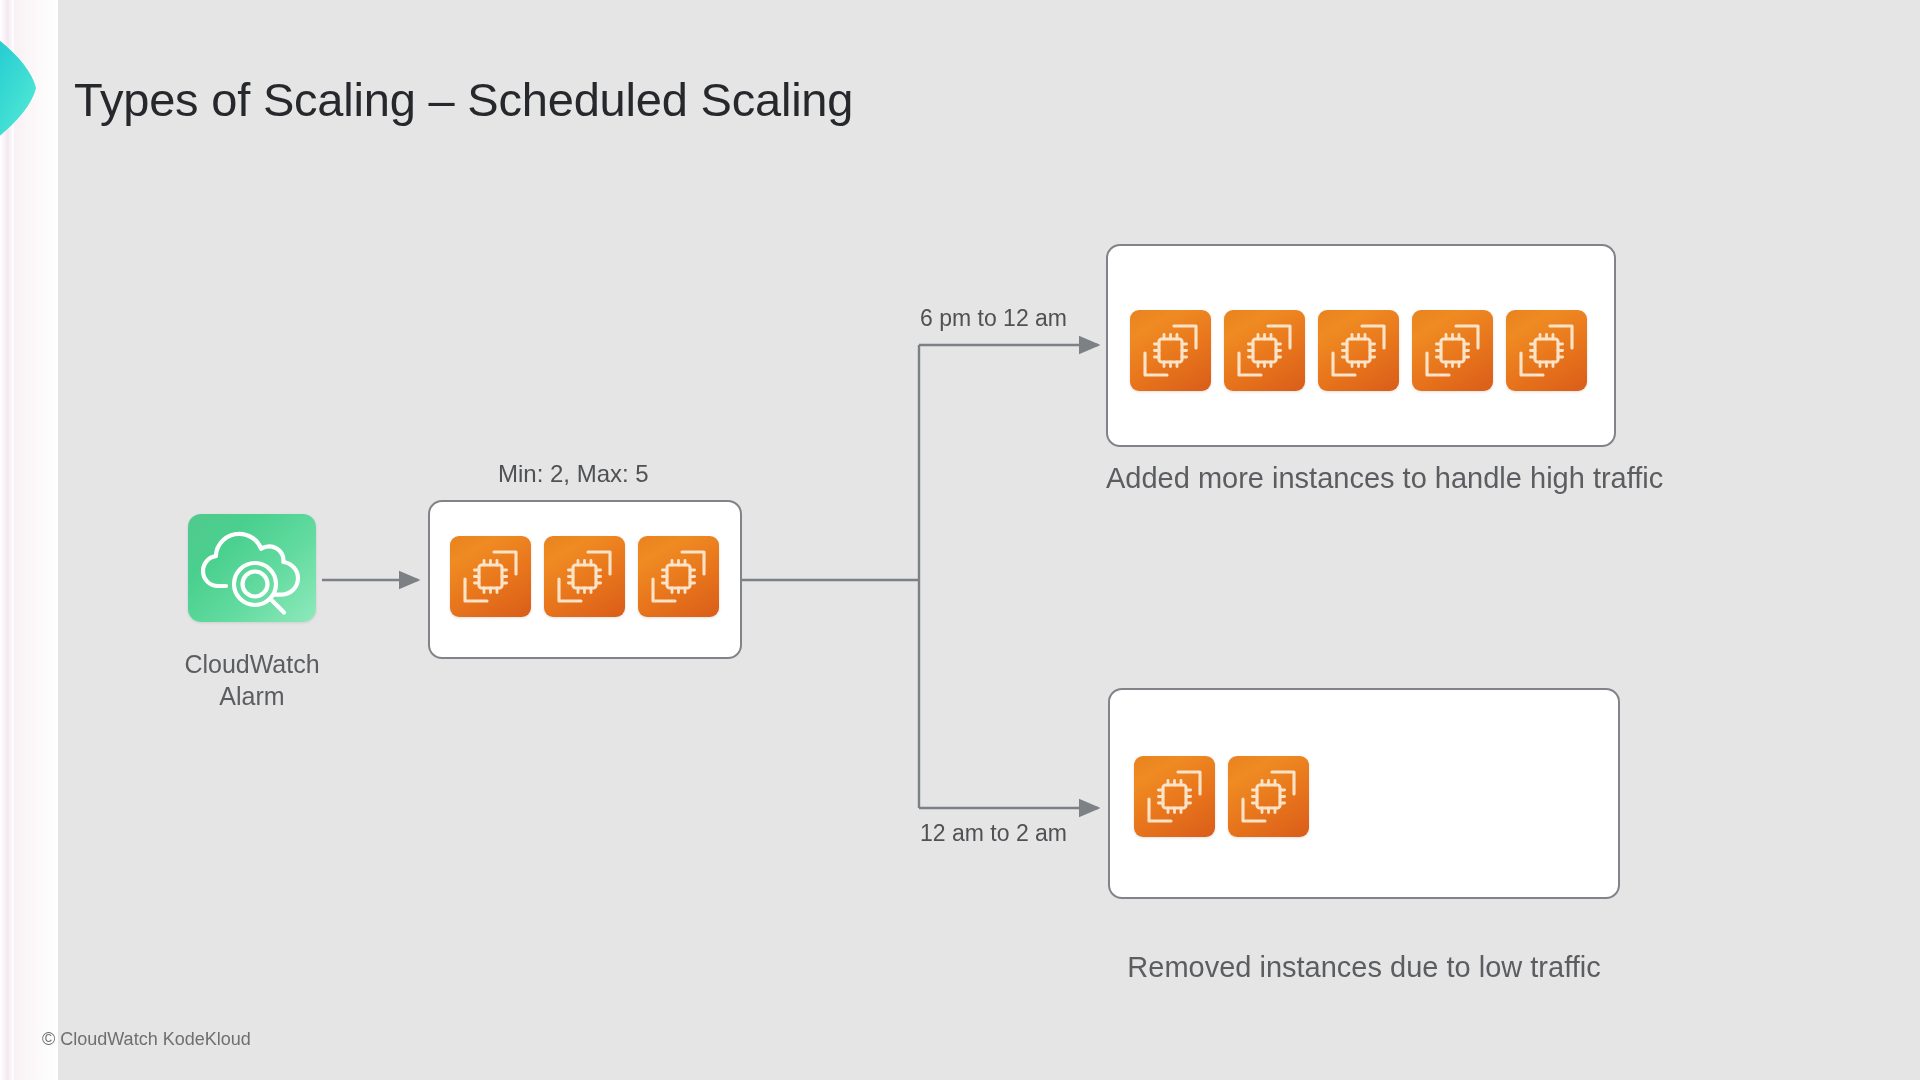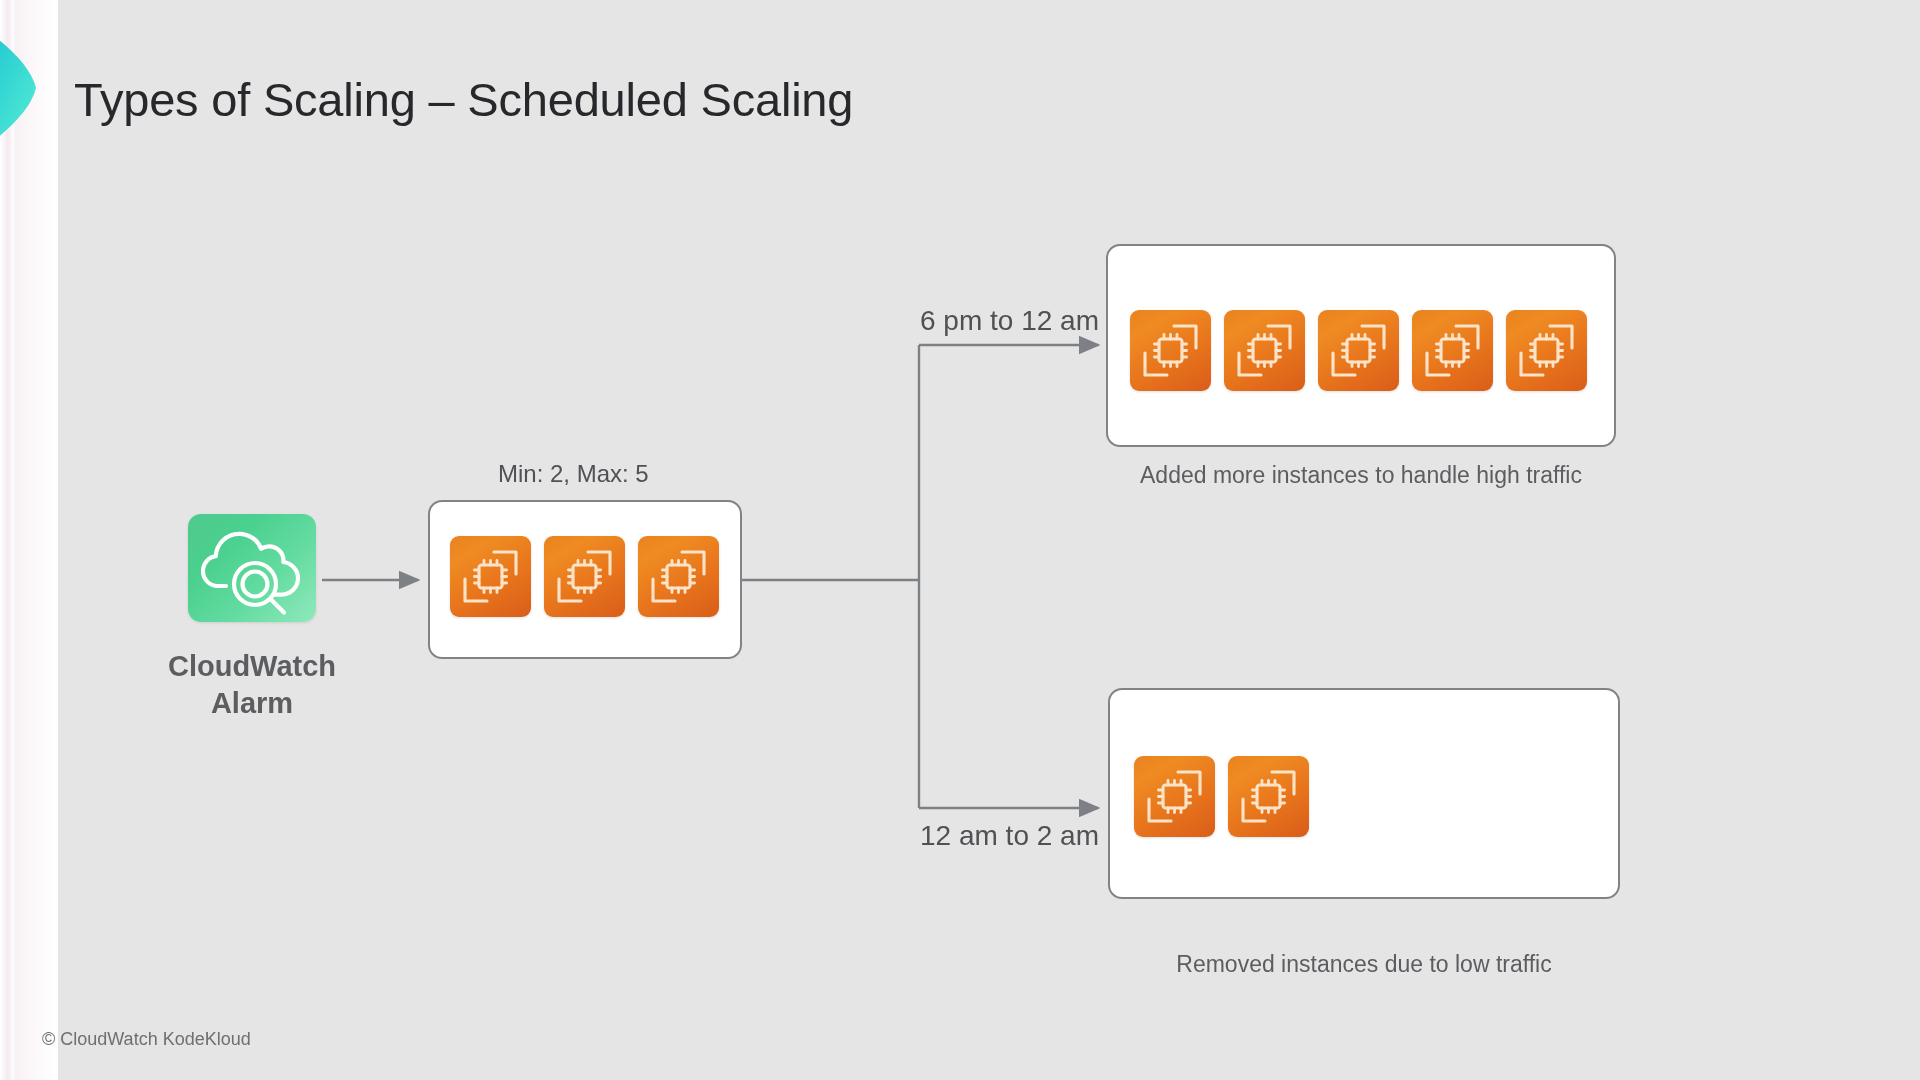--- a/index.html
+++ b/index.html
@@ -60,26 +60,25 @@
     position: absolute;
     left: 42px; top: 1029px;
     font-size: 18px;
     color: #6d6f72;
     white-space: nowrap;
   }
 
   
   .node-label {
     position: absolute;
-    font-size: 29px;
+    font-size: 25px;
     color: #5b5d60;
     text-align: center;
     line-height: 1.28;
     white-space: pre-line;
-    font-weight: bold;
   }
 
   
   .cw-icon {
     position: absolute;
     left: 188px; top: 514px;
     width: 128px; height: 108px;
     border-radius: 13px;
     background: linear-gradient(135deg, #4fc98c 0%, #4ad08f 30%, #63dba0 62%, #8fe9bb 100%);
     box-shadow: 0 1px 3px rgba(0,0,0,0.10);
@@ -107,30 +106,30 @@
   .wires {
     position: absolute;
     left: 0; top: 0;
     width: 1920px; height: 1080px;
     pointer-events: none;
   }
 
   
   .edge-label {
     position: absolute;
-    font-size: 28px;
+    font-size: 23px;
     color: #4f5154;
     white-space: nowrap;
     text-align: center;
   }
 
   
   .box-caption {
     position: absolute;
-    font-size: 23px;
+    font-size: 29px;
     color: #5b5d60;
     white-space: nowrap;
     text-align: center;
   }
 
   .minmax-label {
     position: absolute;
     font-size: 24px;
     color: #4f5154;
     white-space: nowrap;

